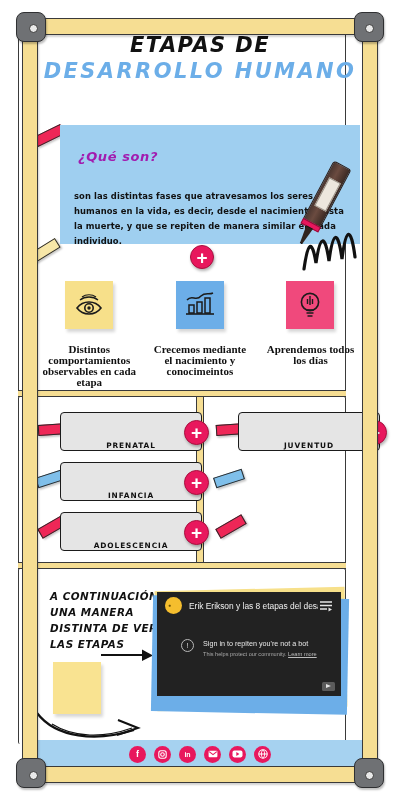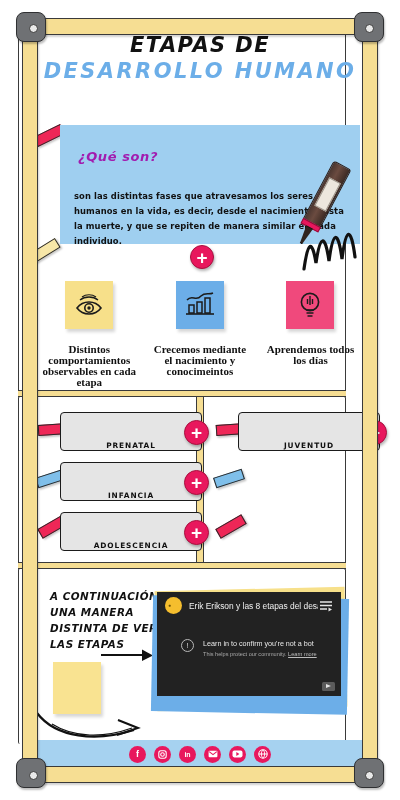--- a/index.html
+++ b/index.html
@@ -352,21 +352,21 @@
           </div>
         <div class="p-title">Erik Erikson y las 8 etapas del desar...</div>
         <svg class="p-queue" width="14" height="12" viewBox="0 0 14 12">
           <path d="M1 2h12 M1 5.5h12 M1 9h7" stroke="#e6e6e6" stroke-width="1.4" fill="none"></path>
           <path d="M9.5 7.5 L13 9.5 L9.5 11.5 Z" fill="#e6e6e6"></path>
         </svg>
       </div>
       <div class="p-notice">
         <div class="p-warn-ico">!</div>
         <div class="p-notice-txt">
-          <div class="p-n1">Learn in to confirm you're not a bot</div>
+          <div class="p-n1">Sign in to repiten you're not a bot</div>
           <div class="p-n2">
             <span>This helps protect our community.</span>
             <u>Learn more</u>
           </div>
         </div>
       </div>
       <div class="p-btn"></div>
     </div>
   </div>
 

